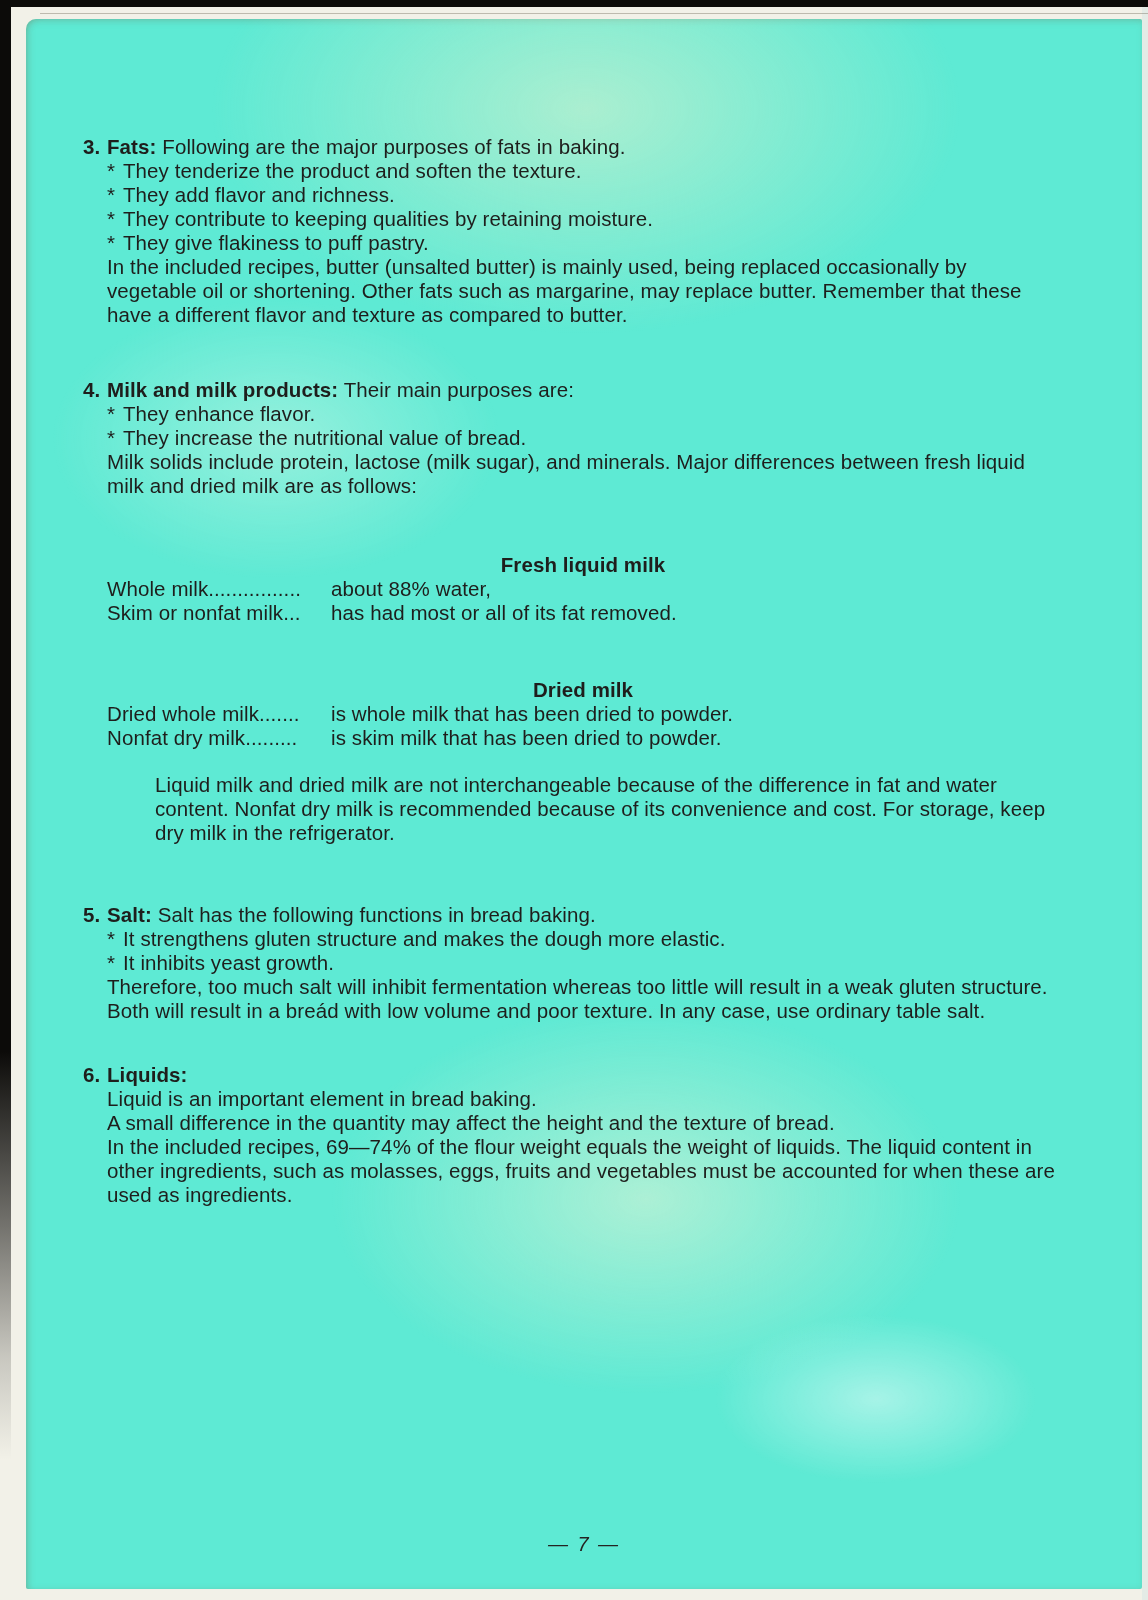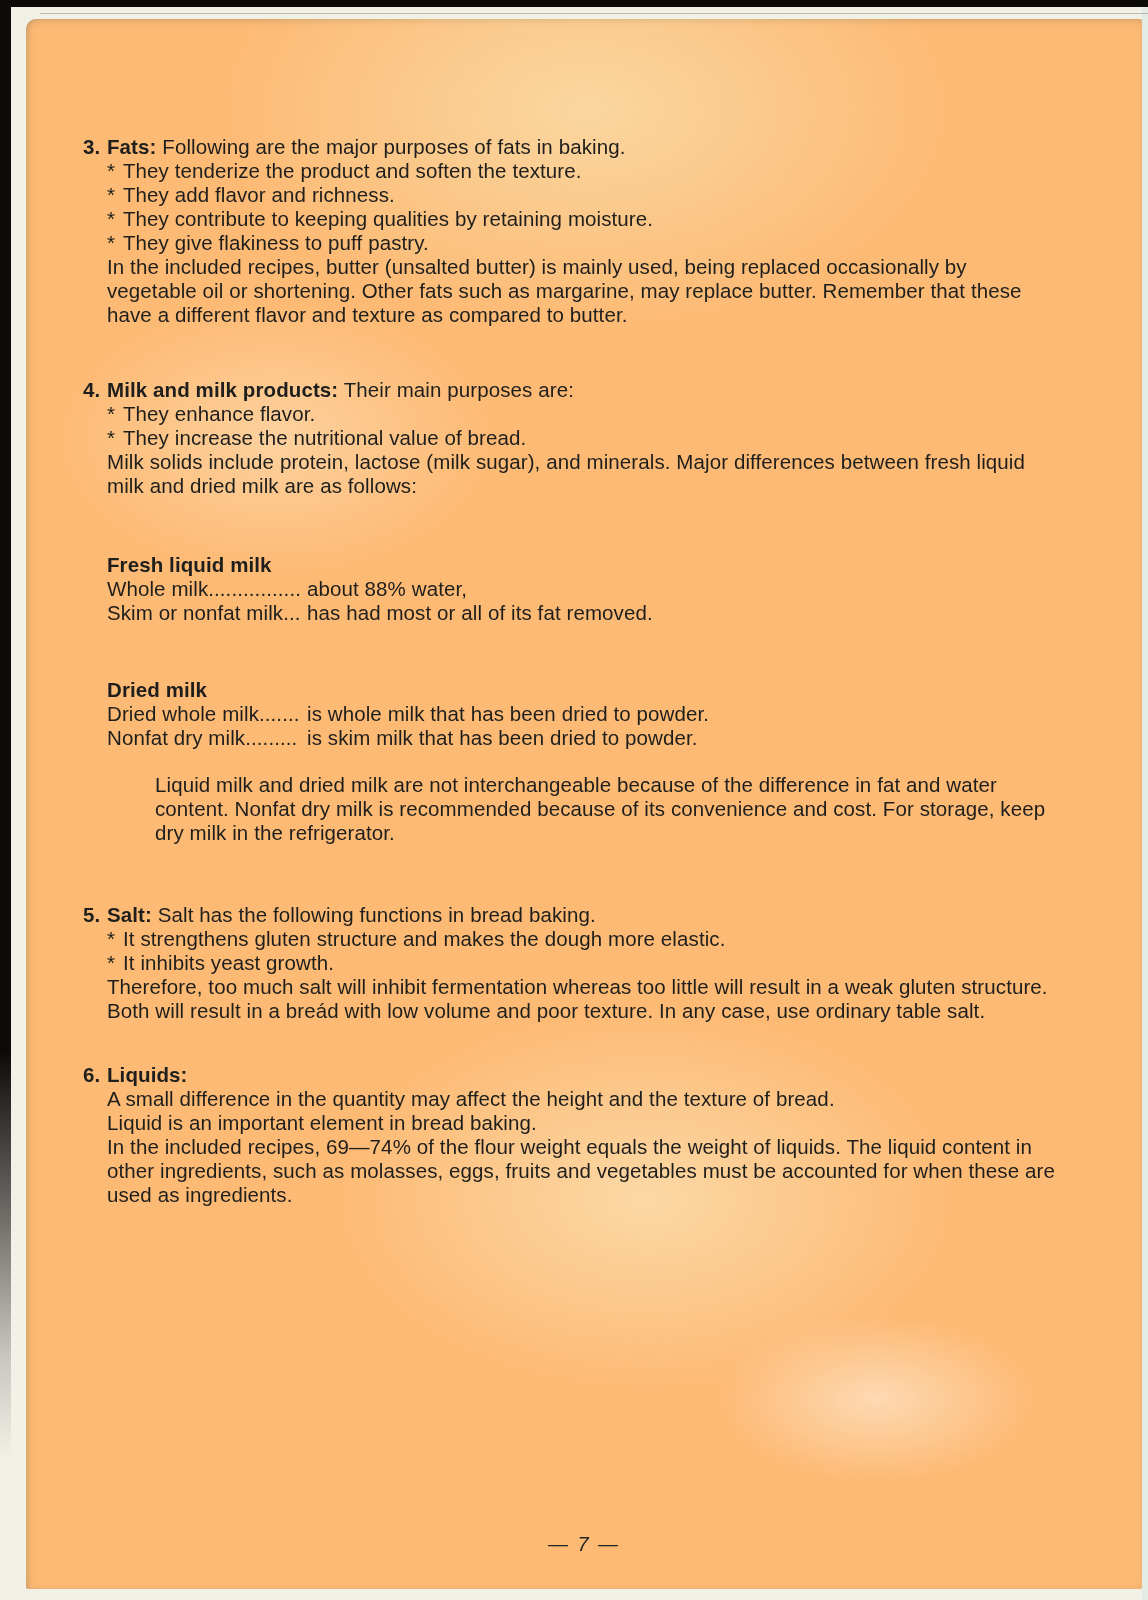--- a/index.html
+++ b/index.html
@@ -29,21 +29,21 @@
     position: absolute; top: 7px; right: 0; width: 6px; bottom: 0;
     background: #e4ebe6; z-index: 2;
   }
   .top-crease {
     position: absolute; top: 13px; left: 40px; right: 0; height: 1px;
     background: rgba(110,104,88,0.40); z-index: 3;
   }
   
   .page {
     position: absolute; left: 26px; top: 19px; right: 6px; bottom: 11px;
-    background: #fdba74;
+    background: #5eead4;
     border-radius: 10px 2px 2px 2px;
     color: #1e1e1c;
     z-index: 4;
     box-shadow: inset 4px 0 8px -4px rgba(120,112,85,0.45),
                 inset 0 4px 8px -4px rgba(120,112,85,0.35);
   }
   .page::before { 
     content: ""; position: absolute; inset: 0; border-radius: inherit;
     pointer-events: none;
     background:
@@ -59,23 +59,23 @@
     font-size: 20.5px;
     line-height: 24px;
     letter-spacing: 0.1px;
   }
   .heading { margin-left: -24px; }
   .sec-num { display: inline-block; width: 24px; font-weight: bold; }
   .sec-title { font-weight: bold; }
   .bullet { display: flex; }
   .star { flex: none; width: 16px; }
   .para { margin: 0; }
-  .def-row { display: flex; }
+  .def-row { display: flex; gap: 24px; }
   .def-term { min-width: 200px; white-space: nowrap; }
-  .sub-heading { font-weight: bold; }
+  .sub-heading { font-weight: bold; text-align: center; }
   .sec-milk    { margin-top: 51px; }
   .milk-fresh  { margin-top: 55px; }
   .milk-dried  { margin-top: 53px; }
   .milk-note   { margin-top: 23px; margin-left: 48px; }
   .sec-salt    { margin-top: 58px; }
   .sec-liquids { margin-top: 40px; }
   .page-number {
     position: absolute; left: 0; right: 0; bottom: 33px;
     text-align: center;
     font-size: 20px; font-style: italic; letter-spacing: 2px;
@@ -173,22 +173,22 @@
           <span class="star">*</span>
             <span class="bullet-text">It inhibits yeast growth.</span>
         </div>
         <p class="para">Therefore, too much salt will inhibit fermentation whereas too little will result in a weak gluten structure. Both will result in a breád with low volume and poor texture. In any case, use ordinary table salt.</p>
       </section>
 
       <section class="sec sec-liquids">
         <div class="heading">
           <span class="sec-num">6.</span><span class="sec-title">Liquids:</span>
         </div>
+        <div class="line">Liquid is an important element in bread baking.</div>
         <div class="line">A small difference in the quantity may affect the height and the texture of bread.</div>
-        <div class="line">Liquid is an important element in bread baking.</div>
         <p class="para">In the included recipes, 69—74% of the flour weight equals the weight of liquids. The liquid content in other ingredients, such as molasses, eggs, fruits and vegetables must be accounted for when these are used as ingredients.</p>
       </section>
 
     </div>
 
     <div class="page-number">— 7 —</div>
   </div>
 </div>
 
 </body></html>

